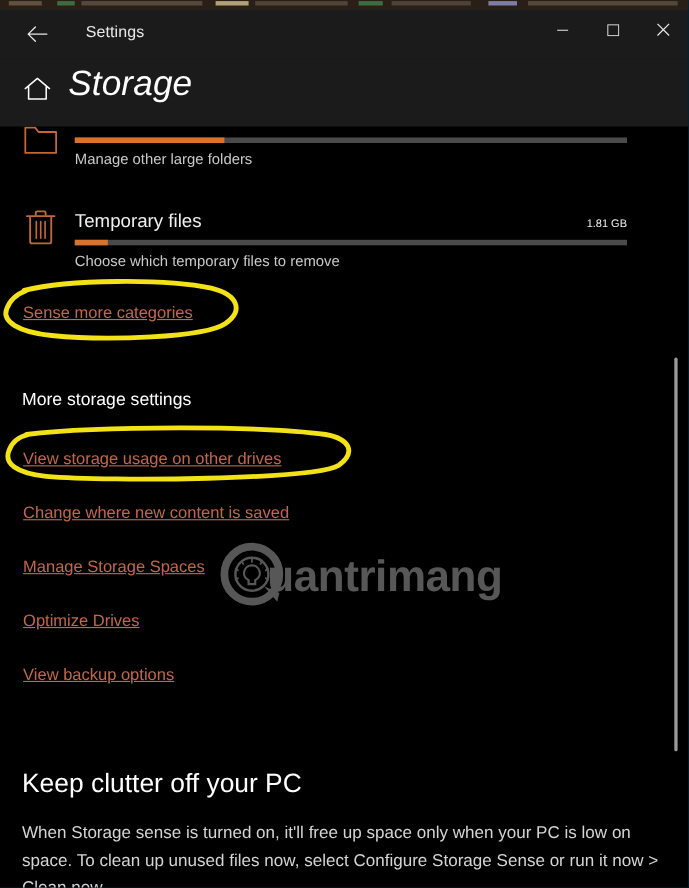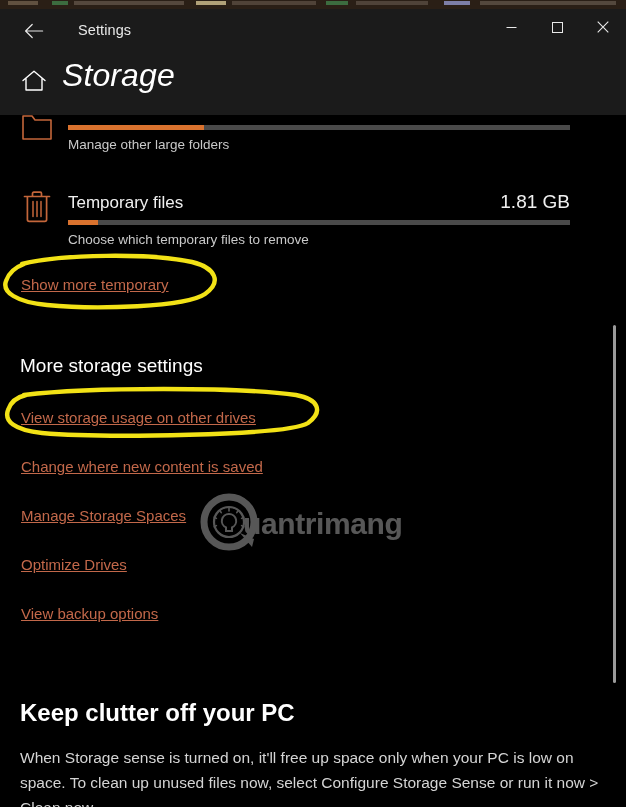--- a/index.html
+++ b/index.html
@@ -131,21 +131,21 @@
     justify-content: space-between;
     align-items: baseline;
     width: 502px;
   }
   .cat-name {
     font-size: 17px;
     color: #f0f0f0;
     font-weight: 400;
   }
   .cat-size {
-    font-size: 19px;
+    font-size: 10px;
     color: #f0f0f0;
   }
   .cat-bar {
     position: relative;
     width: 502px;
     height: 5px;
     background: #4a4a4a;
     margin-top: 7px;
   }
   .cat-bar > i {
@@ -164,31 +164,31 @@
   
   .slink {
     position: absolute;
     font-size: 15px;
     color: #c2684a;
     white-space: nowrap;
   }
 
   .section-head {
     position: absolute;
-    font-size: 19px;
+    font-size: 16px;
     font-weight: 400;
     color: #ffffff;
   }
 
   
   .info-head {
     position: absolute;
     left: 20px;
     font-size: 24px;
-    font-weight: 700;
+    font-weight: 400;
     color: #ffffff;
   }
   .info-body {
     position: absolute;
     left: 20px;
     width: 590px;
     font-size: 15.5px;
     line-height: 25px;
     color: #d4d4d4;
   }
@@ -212,21 +212,21 @@
   
   .watermark {
     position: absolute;
     left: 196px; top: 489px;
     display: flex;
     align-items: center;
     pointer-events: none;
     opacity: .34;
   }
   .wm-text {
-    font-size: 30px;
+    font-size: 40px;
     font-weight: 700;
     color: #ffffff;
     letter-spacing: -.4px;
     margin-left: -23px;
   }
 
   
   .annot {
     position: absolute;
     pointer-events: none;
@@ -323,21 +323,21 @@
             <span class="cat-name">Temporary files</span>
             <span class="cat-size">1.81 GB</span>
           </div>
           <div class="cat-bar">
             <i id="bar1" style="width: 6%;"></i>
           </div>
           <div class="cat-sub">Choose which temporary files to remove</div>
         </div>
       </div>
 
-      <a class="slink" style="left:21px; top:161px;" href="#">Show more temporary</a>
+      <a class="slink" style="left:21px; top:161px;" href="#">Sense more categories</a>
 
       <div class="section-head" style="left:20px; top:240px;">More storage settings</div>
 
       <a class="slink" style="left:21px; top:294px;" href="#">View storage usage on other drives</a>
 
       <a class="slink" style="left:21px; top:343px;" href="#">Change where new content is saved</a>
 
       <a class="slink" style="left:21px; top:392px;" href="#">Manage Storage Spaces</a>
 
       <a class="slink" style="left:21px; top:441px;" href="#">Optimize Drives</a>

